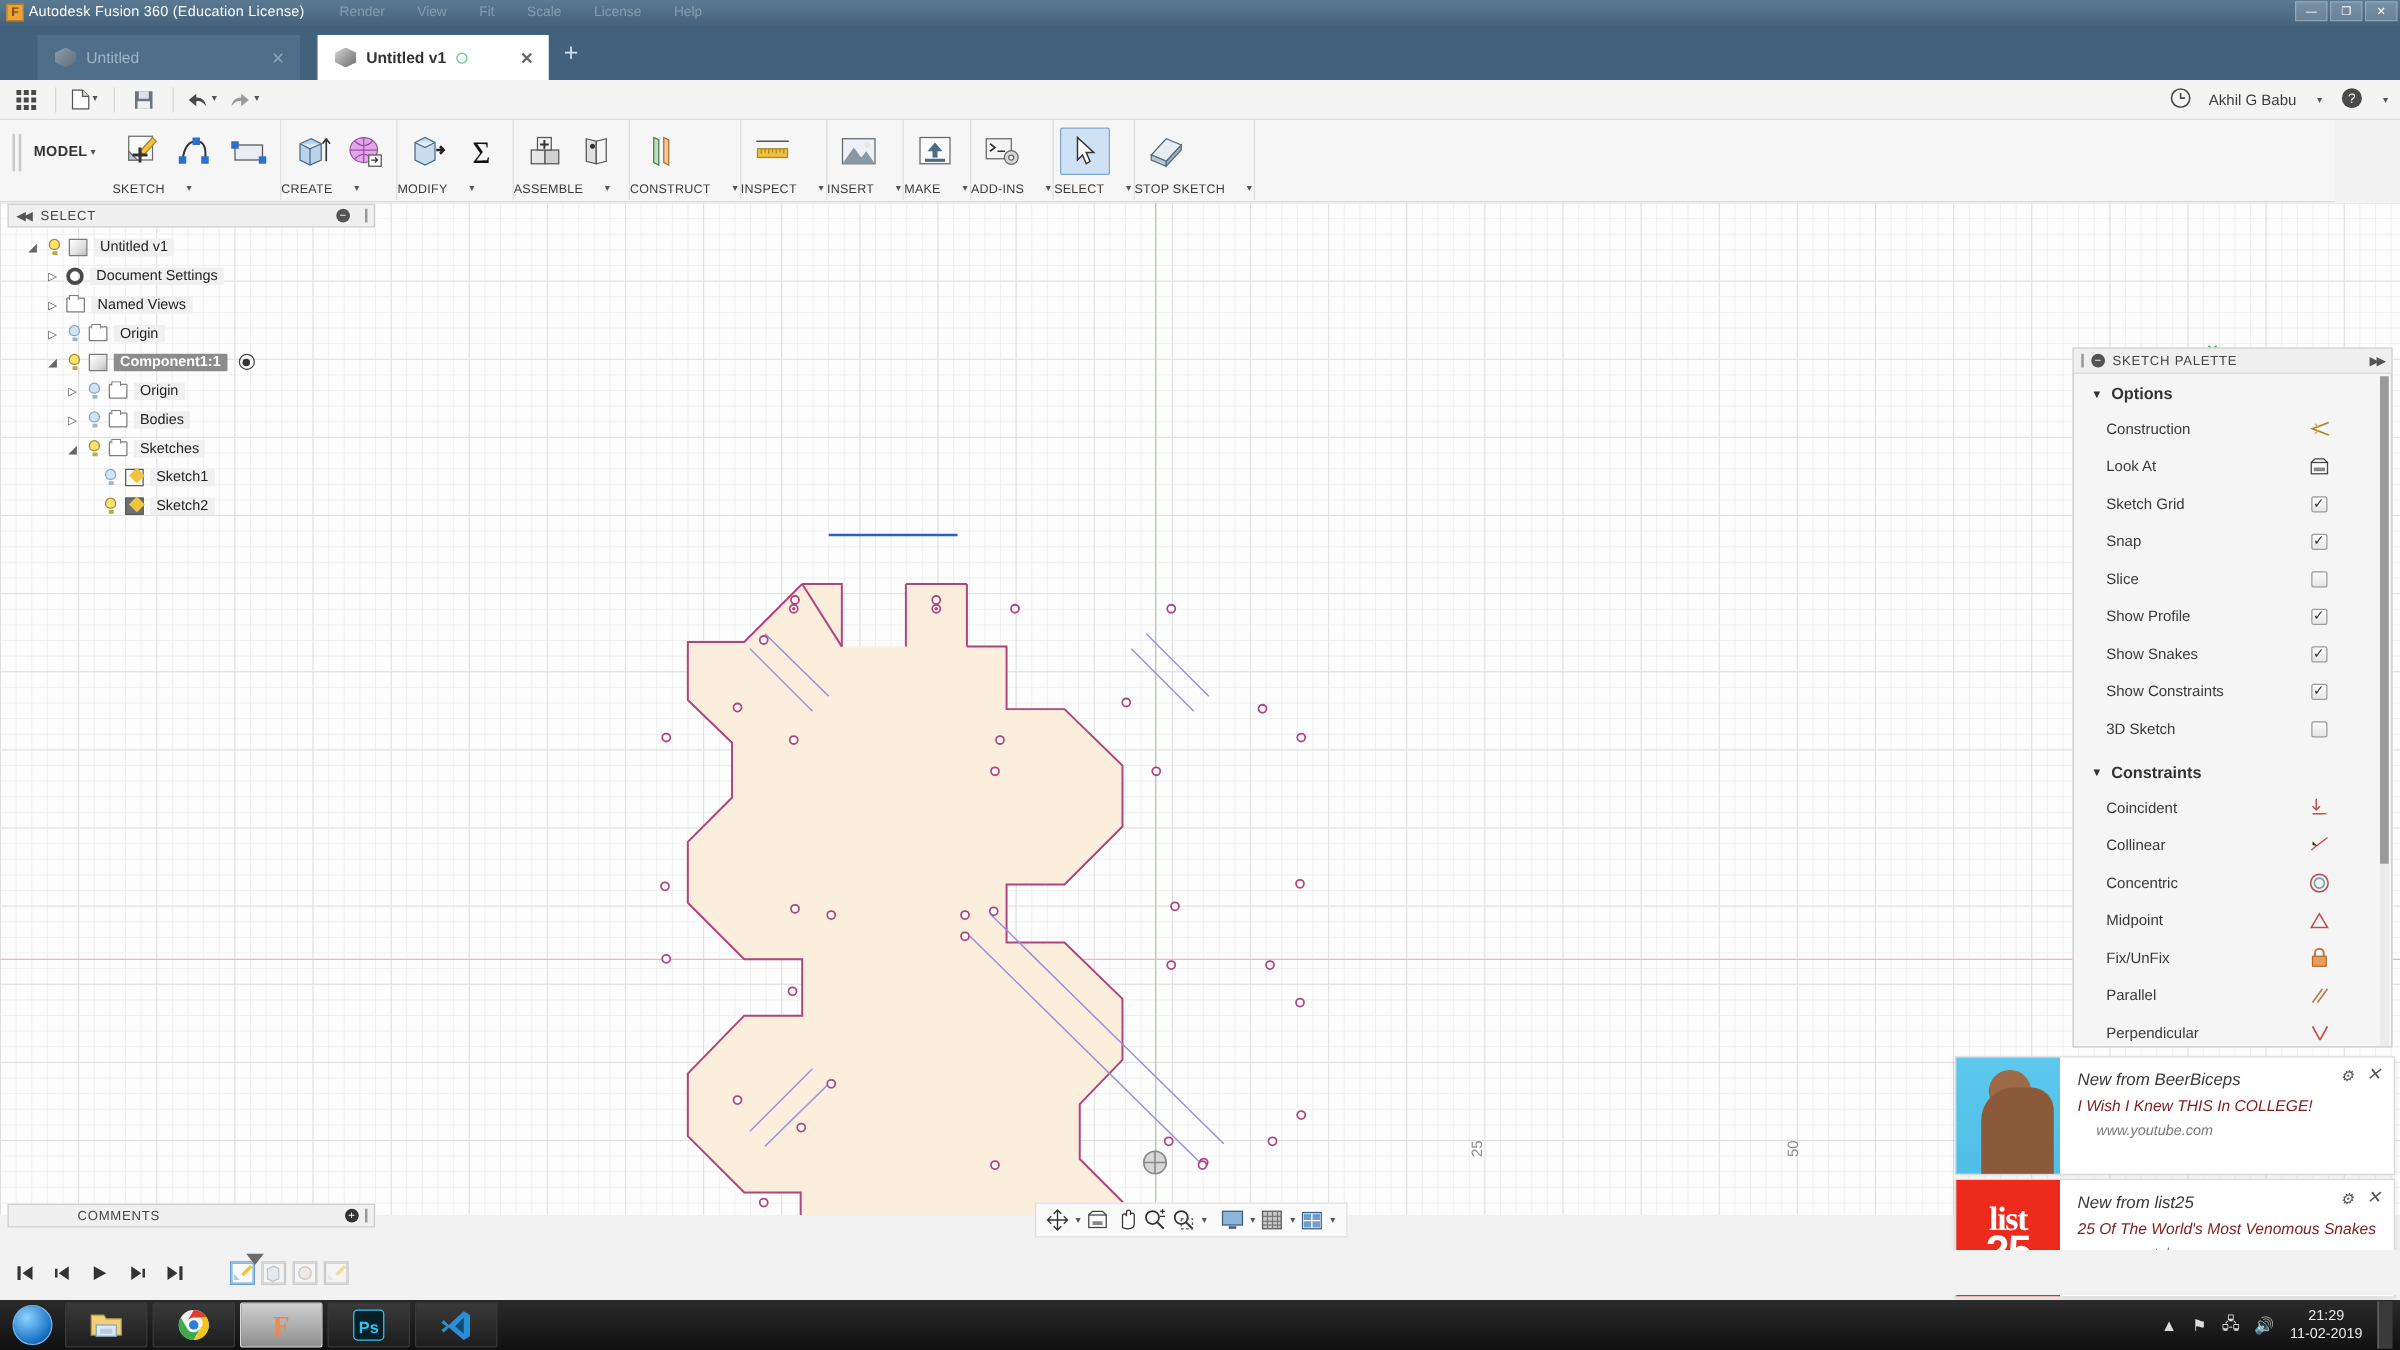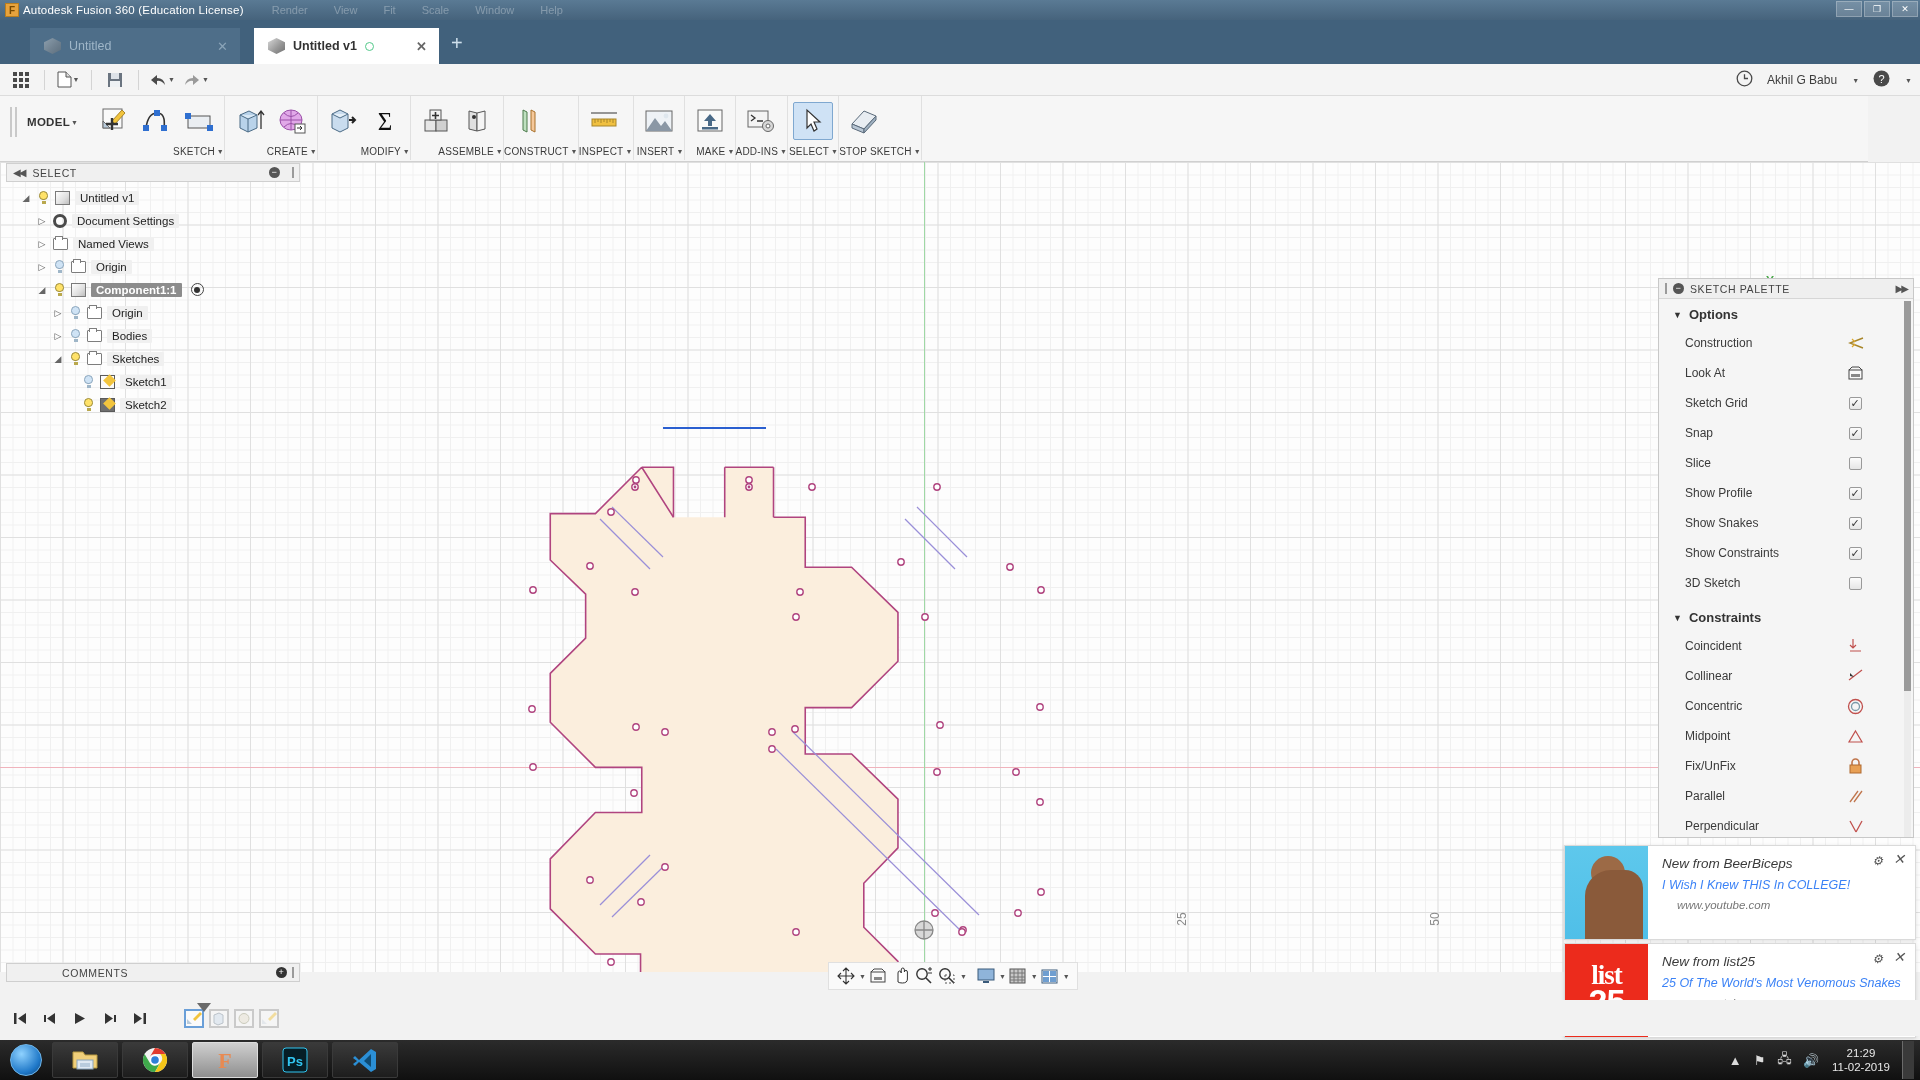--- a/index.html
+++ b/index.html
@@ -63,22 +63,22 @@
     position:absolute; left:0; top:96px; width:1868px; height:66px;
     background:#f6f6f6; border-bottom:1px solid #d0d0d0;
   }
   #ribbon .rb-inner { display:flex; height:66px; align-items:flex-start; }
   .wsbox { display:flex; align-items:center; height:52px; padding:0 12px 0 10px; }
   .wsbox .grip { width:2px;height:30px;background:#c9c9c9;margin-right:3px; }
   .wsbox .grip2 { width:2px;height:30px;background:#c9c9c9;margin-right:10px; }
   .wsbox .wslabel { font-size:11.5px; color:#333; font-weight:bold; letter-spacing:.3px;}
   .rgroup { display:flex; flex-direction:column; height:64px; border-right:1px solid #e0e0e0; }
   .rgroup-icons { flex:1; display:flex; align-items:center; padding:2px 5px 0 5px; gap:2px;}
-  .rgroup-label { height:17px; display:flex; align-items:center; justify-content:flex-end;
-                  font-size:10px; color:#3a3a3a; letter-spacing:.2px; gap:1px; }
+  .rgroup-label { height:17px; display:flex; align-items:center; justify-content:flex-start;
+                  font-size:10px; color:#3a3a3a; letter-spacing:.2px; gap:15px; }
   .ricon { width:40px;height:38px; display:flex;align-items:center;justify-content:center; border-radius:2px; }
   .ricon.sel { background:#cfe2f5; border:1px solid #7fa8d0; }
 
   
   #browser-hdr {
     position:absolute; left:6px; top:163px; width:294px; height:19px;
     background:#f0f0f0; border:1px solid #cfcfcf; display:flex; align-items:center;
     font-size:10.5px; color:#444; letter-spacing:.6px; padding-left:6px; gap:8px;
   }
   #browser-hdr .minus { margin-left:auto; width:11px;height:11px;border-radius:50%;
@@ -157,21 +157,21 @@
     font-size:11px; color:#333; line-height:1; }
   #palette .pscroll { position:absolute; right:2px; top:22px; width:7px; height:536px; background:#ececec;}
   #palette .pscroll i { position:absolute; left:0; top:0; width:7px; height:390px; background:#9a9a9a; display:block;}
 
   
   .notif { position:absolute; right:4px; width:352px; height:95px; background:#fff;
     border:1px solid #dadada; box-shadow:0 1px 4px rgba(0,0,0,.12); display:flex; }
   .notif .thumb { width:83px; height:93px; flex:none; }
   .notif .body { flex:1; padding:10px 8px 0 14px; position:relative;font-style:italic; }
   .notif .n-title { font-size:13.5px; color:#3a3a3a; }
-  .notif .n-sub { font-size:12.5px; color:#3b82f6; margin-top:7px; }
+  .notif .n-sub { font-size:12.5px; color:#7f1d1d; margin-top:7px; }
   .notif .n-url { font-size:11.5px; color:#777; margin-top:7px;margin-left:15px; }
   .notif .n-gear { position:absolute; right:32px; top:8px; font-size:12px; color:#555; }
   .notif .n-x { position:absolute; right:10px; top:5px; font-size:14px; color:#555; }
   #notif1 { top:845px; }
   #notif2 { top:943px; }
   #thumb1 { background:linear-gradient(#5ec8ec,#4fbfe8); position:relative; overflow:hidden;}
   #thumb1:after{content:"";position:absolute;left:20px;top:24px;width:58px;height:70px;border-radius:26px 18px 0 0;background:#8a5a3a;}
   #thumb1:before{content:"";position:absolute;left:26px;top:10px;width:34px;height:34px;border-radius:50%;background:#9c6a46;}
   #thumb2 { background:#ec2b1c; color:#fff; display:flex; flex-direction:column;
     align-items:center; justify-content:center; font-weight:bold; line-height:.88; }
@@ -216,21 +216,21 @@
 <body>
 
 <div id="titlebar">
   <div class="tb-icon">F</div>
   <div class="tb-title">Autodesk Fusion 360 (Education License)</div>
   <div class="tb-ghost">
     <span>Render</span>
     <span>View</span>
     <span>Fit</span>
     <span>Scale</span>
-    <span>Window</span>
+    <span>License</span>
     <span>Help</span>
   </div>
   <div class="tb-buttons">
     <div class="tb-btn">—</div>
     <div class="tb-btn">❐</div>
     <div class="tb-btn">✕</div>
   </div>
 </div>
 
 <div id="tabstrip">

